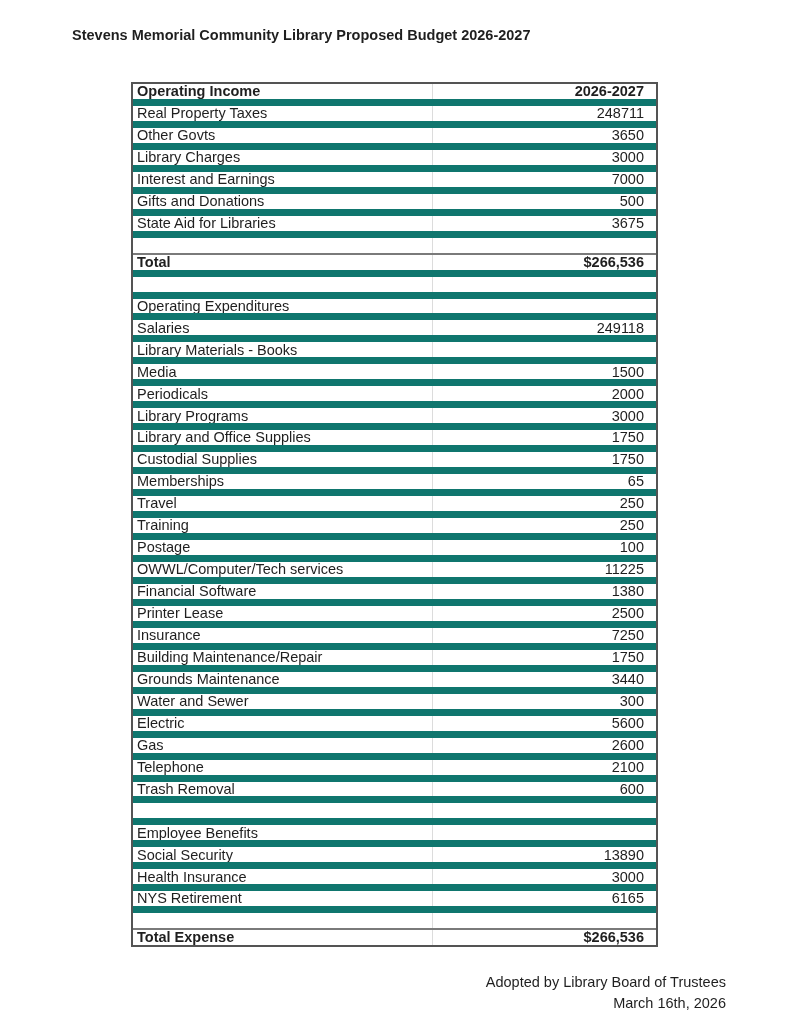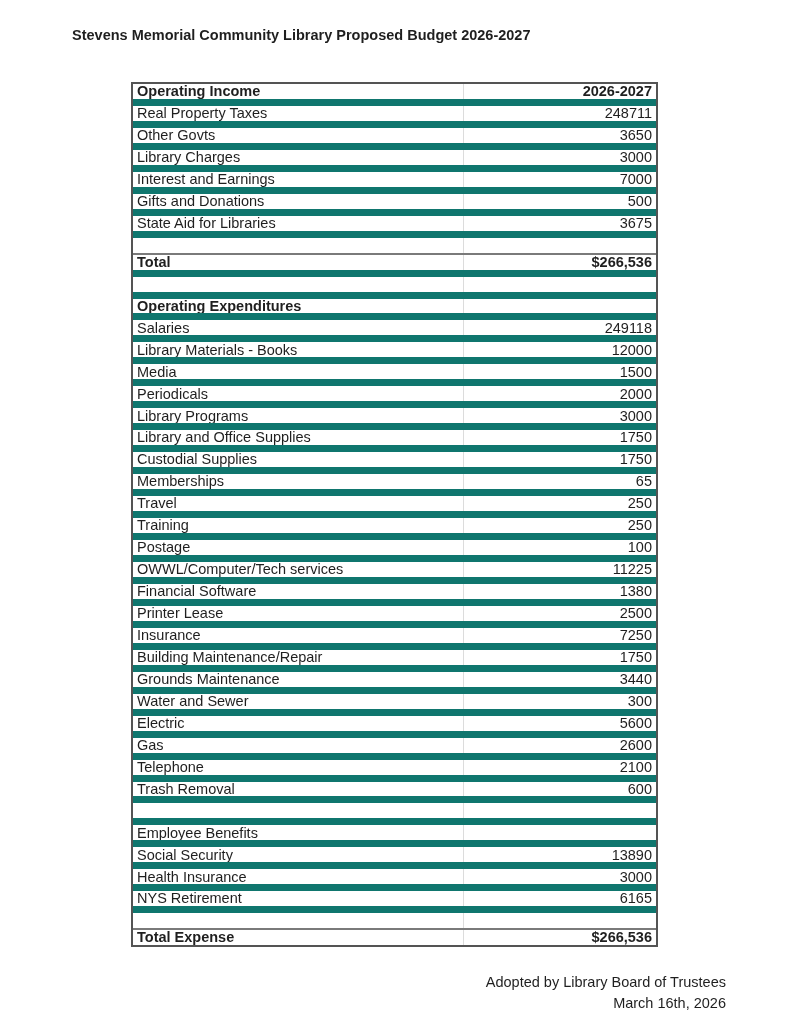--- a/index.html
+++ b/index.html
@@ -47,33 +47,33 @@
   .cell {
     box-sizing: border-box;
     display: flex;
     align-items: center;
     font-size: 14.5px;
     line-height: 1;
     overflow: hidden;
     white-space: nowrap;
   }
   .cell.label {
-    width: 331px;
+    width: 300px;
     border-right: 1px solid #dcdcdc;
     padding-left: 4px;
   }
   .cell.value {
     flex: 1;
     justify-content: flex-end;
-    padding-right: 4px;
+    padding-right: 12px;
   }
   .row.header .cell { font-weight: bold; }
   .row.style-total { border-top: 2px solid #7a7a7a; }
   .row.style-total .cell { font-weight: bold; }
-  .row.style-section .cell.label { font-weight: bold; }
+  .row.style-section .cell.label { font-weight: normal; }
   .footer {
     position: absolute;
     top: 956px;
     right: 65px;
     text-align: right;
     font-size: 14.5px;
     line-height: 21px;
     color: #1f1f1f;
     margin-top: 16px;
   }
@@ -128,21 +128,20 @@
     <div class="row style-section">
     <div class="cell label">Operating Expenditures</div>
     <div class="cell value"></div>
   </div>
     <div class="row style-normal">
     <div class="cell label">Salaries</div>
     <div class="cell value">249118</div>
   </div>
     <div class="row style-normal">
     <div class="cell label">Library Materials - Books</div>
-    <div class="cell value">12000</div>
   </div>
     <div class="row style-normal">
     <div class="cell label">Media</div>
     <div class="cell value">1500</div>
   </div>
     <div class="row style-normal">
     <div class="cell label">Periodicals</div>
     <div class="cell value">2000</div>
   </div>
     <div class="row style-normal">

